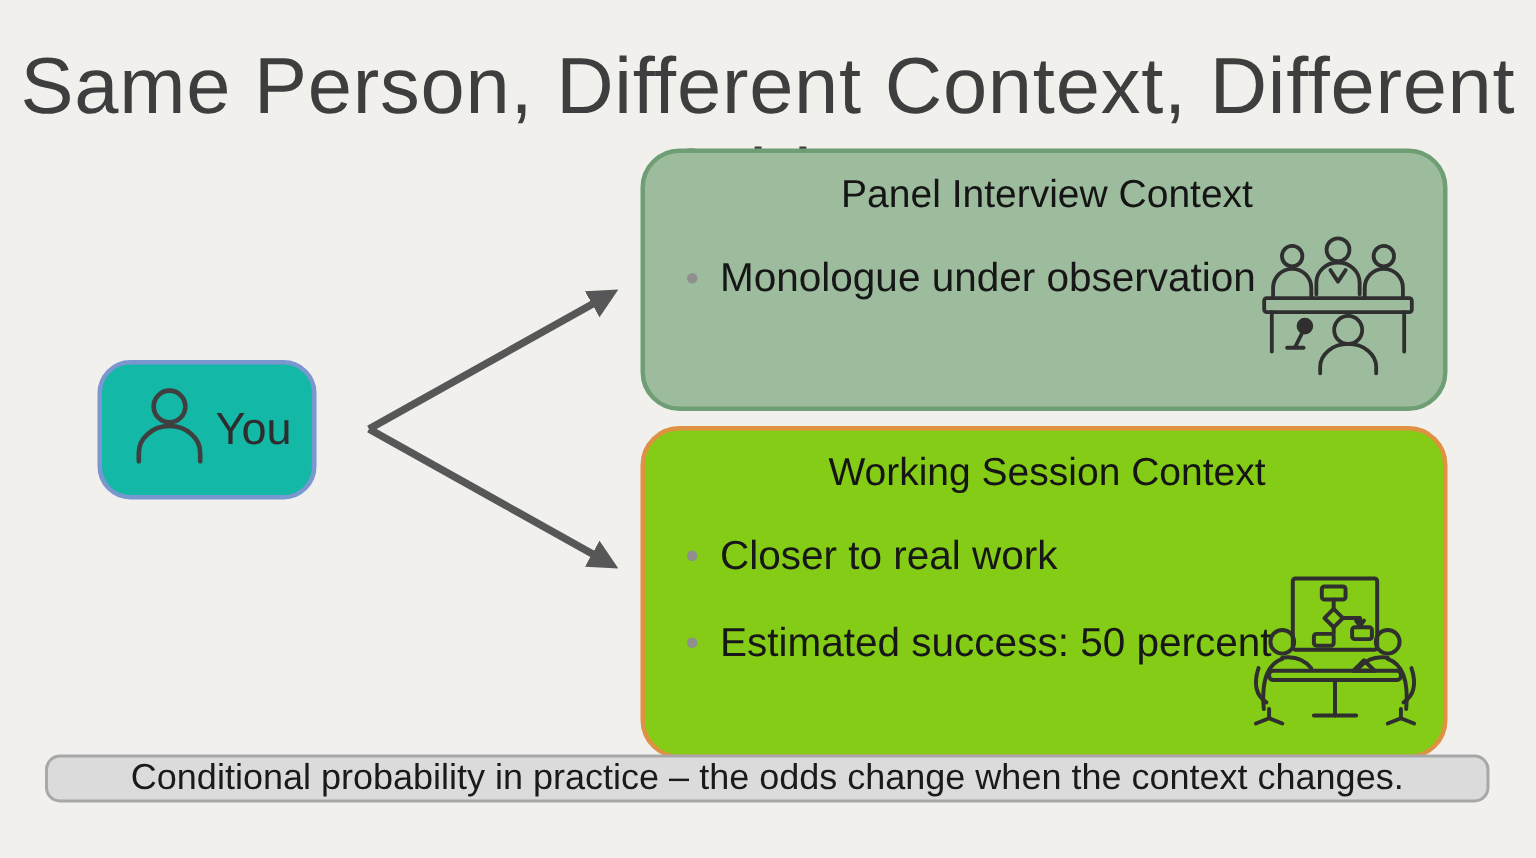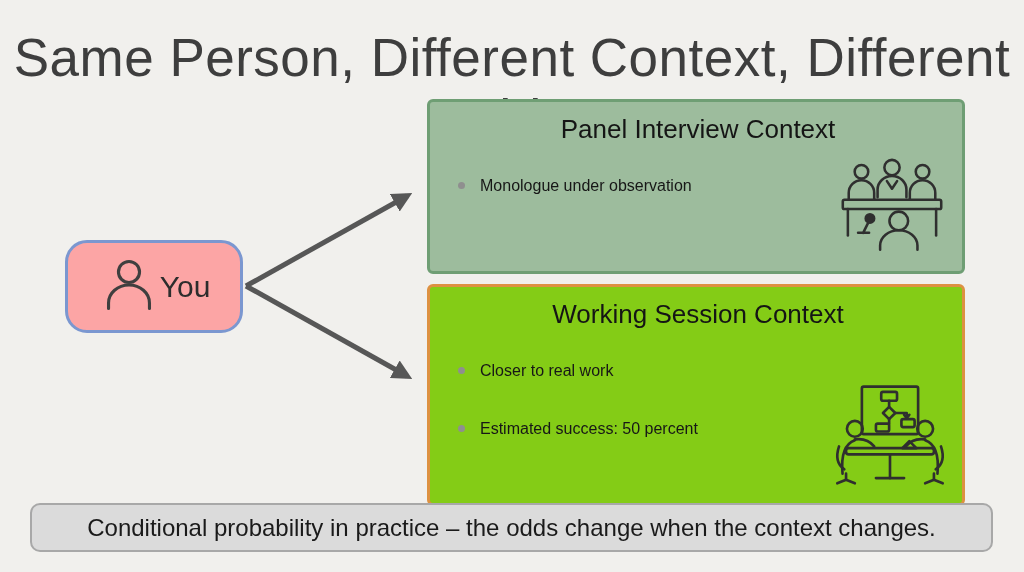--- a/index.html
+++ b/index.html
@@ -29,39 +29,39 @@
   .arrow-layer {
     position: absolute;
     inset: 0;
     pointer-events: none;
   }
 
   .you-box {
     position: absolute;
     left: 65px;
     top: 240px;
-    width: 178px;
+    width: 146px;
     height: 93px;
-    background: #fca5a5;
+    background: #14b8a6;
     border: 3px solid #7b97d0;
     border-radius: 22px;
     display: flex;
     align-items: center;
     justify-content: center;
   }
   .you-label {
     font-size: 30px;
     color: #2d2d2d;
   }
 
   .context-box {
     position: absolute;
     left: 427px;
     width: 538px;
-    border-radius: 6px;
+    border-radius: 26px;
     padding: 12px 20px 10px 24px;
   }
   .context-box.green {
     top: 99px;
     height: 175px;
     background: #9dbc9d;
     border: 3px solid #6f9e74;
   }
   .context-box.orange {
     top: 284px;
@@ -76,21 +76,21 @@
     color: #151515;
     margin-bottom: 8px;
   }
   .bullet-list {
     list-style: none;
     width: 385px;
   }
   .bullet-list li {
     position: relative;
     padding-left: 26px;
-    font-size: 16px;
+    font-size: 27px;
     line-height: 35px;
     color: #171717;
     white-space: nowrap;
     margin-top: 23px;
   }
   .bullet-list li::before {
     content: "";
     position: absolute;
     left: 4px;
     top: 14px;
@@ -103,26 +103,26 @@
     position: absolute;
     right: 14px;
     bottom: 12px;
   }
 
   .footer-bar {
     position: absolute;
     left: 30px;
     top: 503px;
     width: 963px;
-    height: 49px;
+    height: 32px;
     background: #dbdbdb;
     border: 2px solid #a8a8a8;
     border-radius: 10px;
     display: flex;
-    align-items: center;
+    align-items: flex-end;
     justify-content: center;
   }
   .footer-text {
     font-size: 24px;
     color: #1a1a1a;
     white-space: nowrap;
   }
 </style>
 </head>
 <body>

